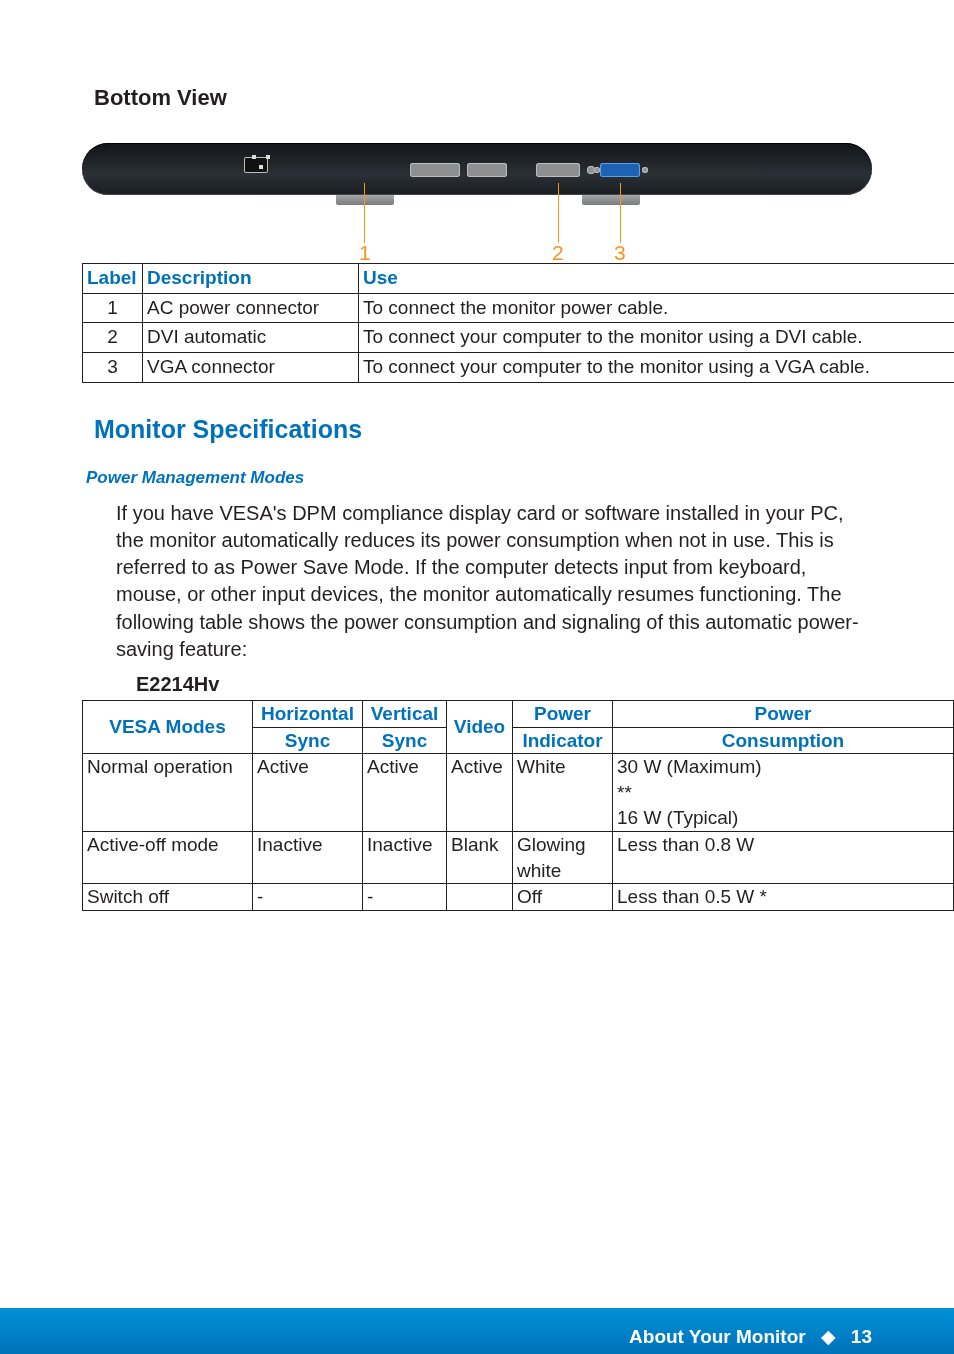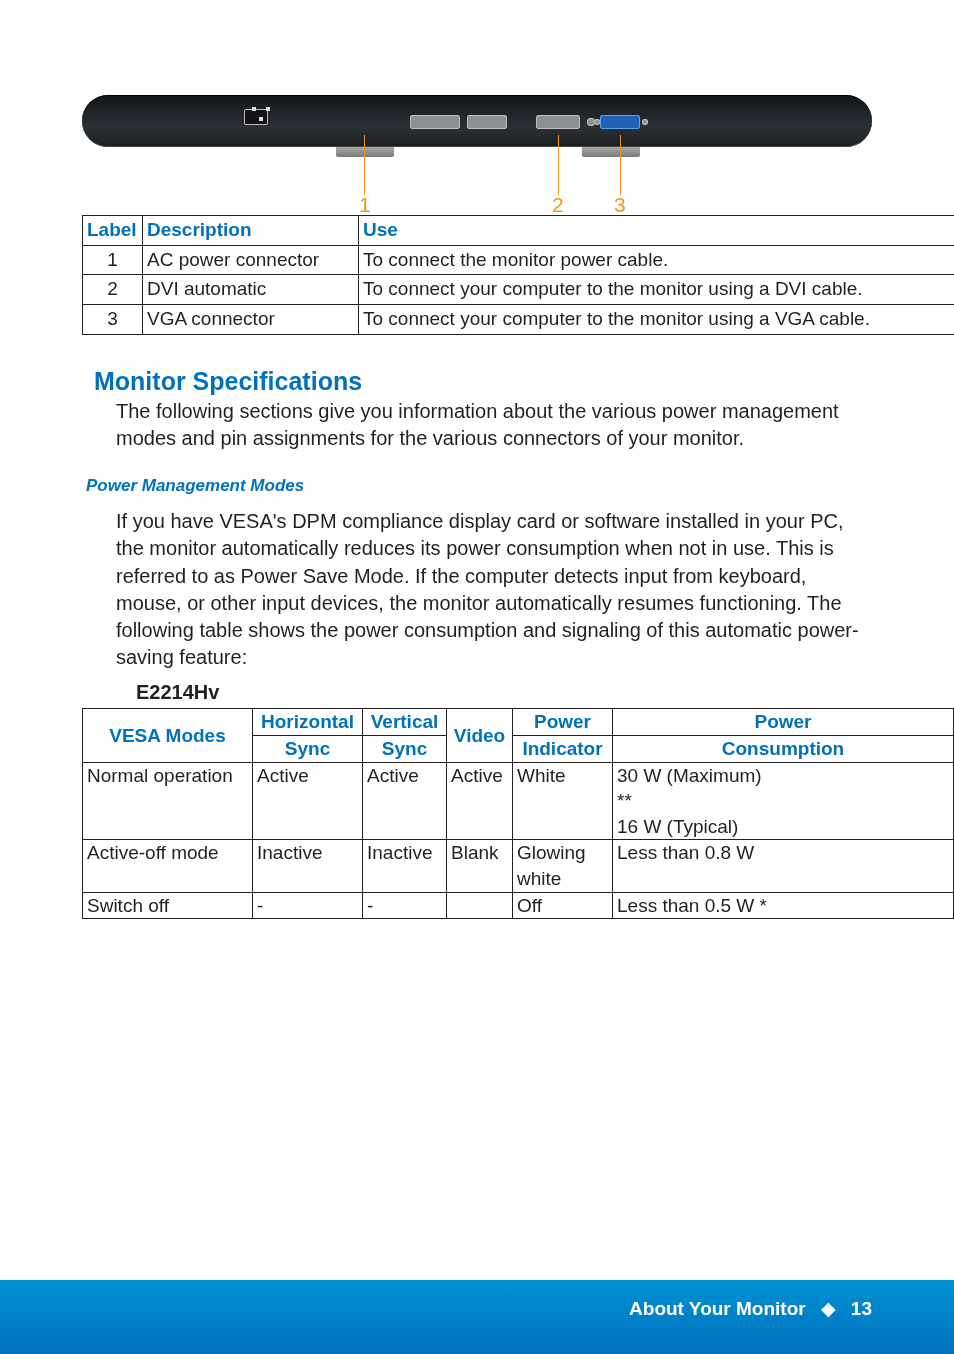--- a/index.html
+++ b/index.html
@@ -135,21 +135,21 @@
     color: #0072bc;
     font-weight: 700;
     text-align: center;
     vertical-align: middle;
   }
   .split-cell { white-space: pre-line; }
 
   .footer {
     position: absolute;
     left: 0; bottom: 0; right: 0;
-    height: 74px;
+    height: 46px;
     background: linear-gradient(#0091d4, #0072bc);
   }
   .footer-text {
     position: absolute;
     right: 82px; top: 17px;
     color: #fff;
     font-size: 19px;
     font-weight: 700;
   }
   .footer-text .sep {
@@ -158,20 +158,21 @@
   }
   .footer-text .pn {
     font-weight: 700;
   }
 </style>
 </head>
 <body>
 
 <div class="page">
 
+  <h3 class="section-heading">Bottom View</h3>
 
   <div class="diagram">
     <div class="monitor-rect"></div>
     <div class="monitor-arm arm1"></div>
     <div class="monitor-arm arm2"></div>
     <div class="port port-lock"></div>
     <div class="lock-slot"></div>
     <div class="port port-power"></div>
     <div class="port port-power2"></div>
     <div class="port port-dvi"></div>
@@ -212,21 +213,20 @@
     </tr>
     <tr>
       <td class="center">3</td>
       <td>VGA connector</td>
       <td>To connect your computer to the monitor using a VGA cable.</td>
     </tr>
   </tbody>
     </table>
 
   <h2 class="blue-h">Monitor Specifications</h2>
-  <p class="body">The following sections give you information about the various power management modes and pin assignments for the various connectors of your monitor.</p>
 
   <h4 class="italic-blue">Power Management Modes</h4>
   <p class="body">If you have VESA's DPM compliance display card or software installed in your PC, the monitor automatically reduces its power consumption when not in use. This is referred to as Power Save Mode. If the computer detects input from keyboard, mouse, or other input devices, the monitor automatically resumes functioning. The following table shows the power consumption and signaling of this automatic power-saving feature:</p>
 
   <h5 class="model">E2214Hv</h5>
 
   <table class="pm">
     <colgroup>
       <col style="width:170px">
         <col style="width:110px">

